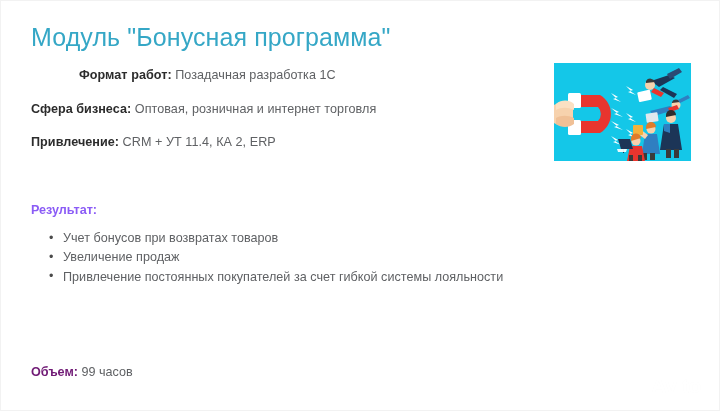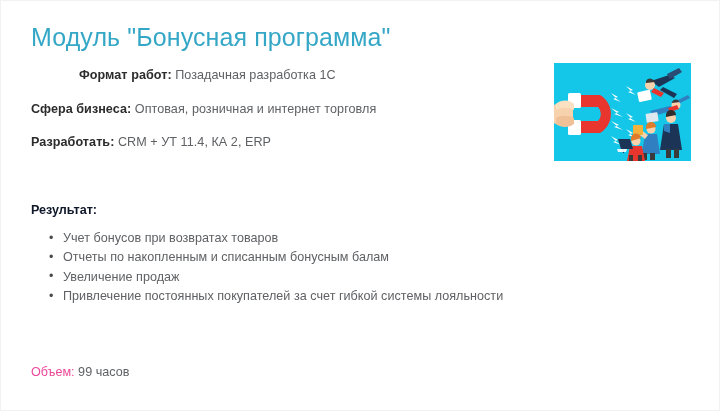--- a/index.html
+++ b/index.html
@@ -44,21 +44,21 @@
   #meta-format { top: 67px; margin-left: 48px; }
   #meta-sphere { top: 101px; }
   #meta-config { top: 134px; }
   #meta-task   { top: 168px; }
   #result-label {
     position: absolute;
     left: 30px;
     top: 202px;
     font-size: 12.6px;
     font-weight: bold;
-    color: #0f172a;
+    color: #8b5cf6;
     white-space: nowrap;
   }
   #result-list {
     position: absolute;
     left: 47px;
     top: 228px;
     margin: 0;
     padding: 0;
     list-style: none;
   }
@@ -81,22 +81,22 @@
   }
   #volume-line {
     position: absolute;
     left: 30px;
     top: 364px;
     font-size: 12.6px;
     color: #5f6164;
     white-space: nowrap;
   }
   #volume-line .lbl {
-    font-weight: normal;
-    color: #ec4899;
+    font-weight: bold;
+    color: #701a75;
   }
 
   
   #illustration {
     position: absolute;
     left: 553px;
     top: 62px;
     width: 137px;
     height: 98px;
     background: #14c7e8;
@@ -131,29 +131,28 @@
 
   <div class="meta-line" id="meta-format">
     <span class="lbl">Формат работ:</span><span> Позадачная разработка 1С</span>
   </div>
 
   <div class="meta-line" id="meta-sphere">
     <span class="lbl">Сфера бизнеса:</span><span> Оптовая, розничная и интернет торговля</span>
   </div>
 
   <div class="meta-line" id="meta-config">
-    <span class="lbl">Разработать:</span><span> CRM + УТ 11.4, КА 2, ERP</span>
+    <span class="lbl">Привлечение:</span><span> CRM + УТ 11.4, КА 2, ERP</span>
   </div>
 
 
   <div id="result-label">Результат:</div>
 
   <ul id="result-list">
     <li>Учет бонусов при возвратах товаров</li>
-    <li>Отчеты по накопленным и списанным бонусным балам</li>
     <li>Увеличение продаж</li>
     <li>Привлечение постоянных покупателей за счет гибкой системы лояльности</li>
   </ul>
 
   <div id="volume-line">
     <span class="lbl">Объем:</span><span> 99 часов</span>
   </div>
 
   <div id="illustration">
     <svg width="137" height="98" viewBox="0 0 137 98" xmlns="http://www.w3.org/2000/svg">

